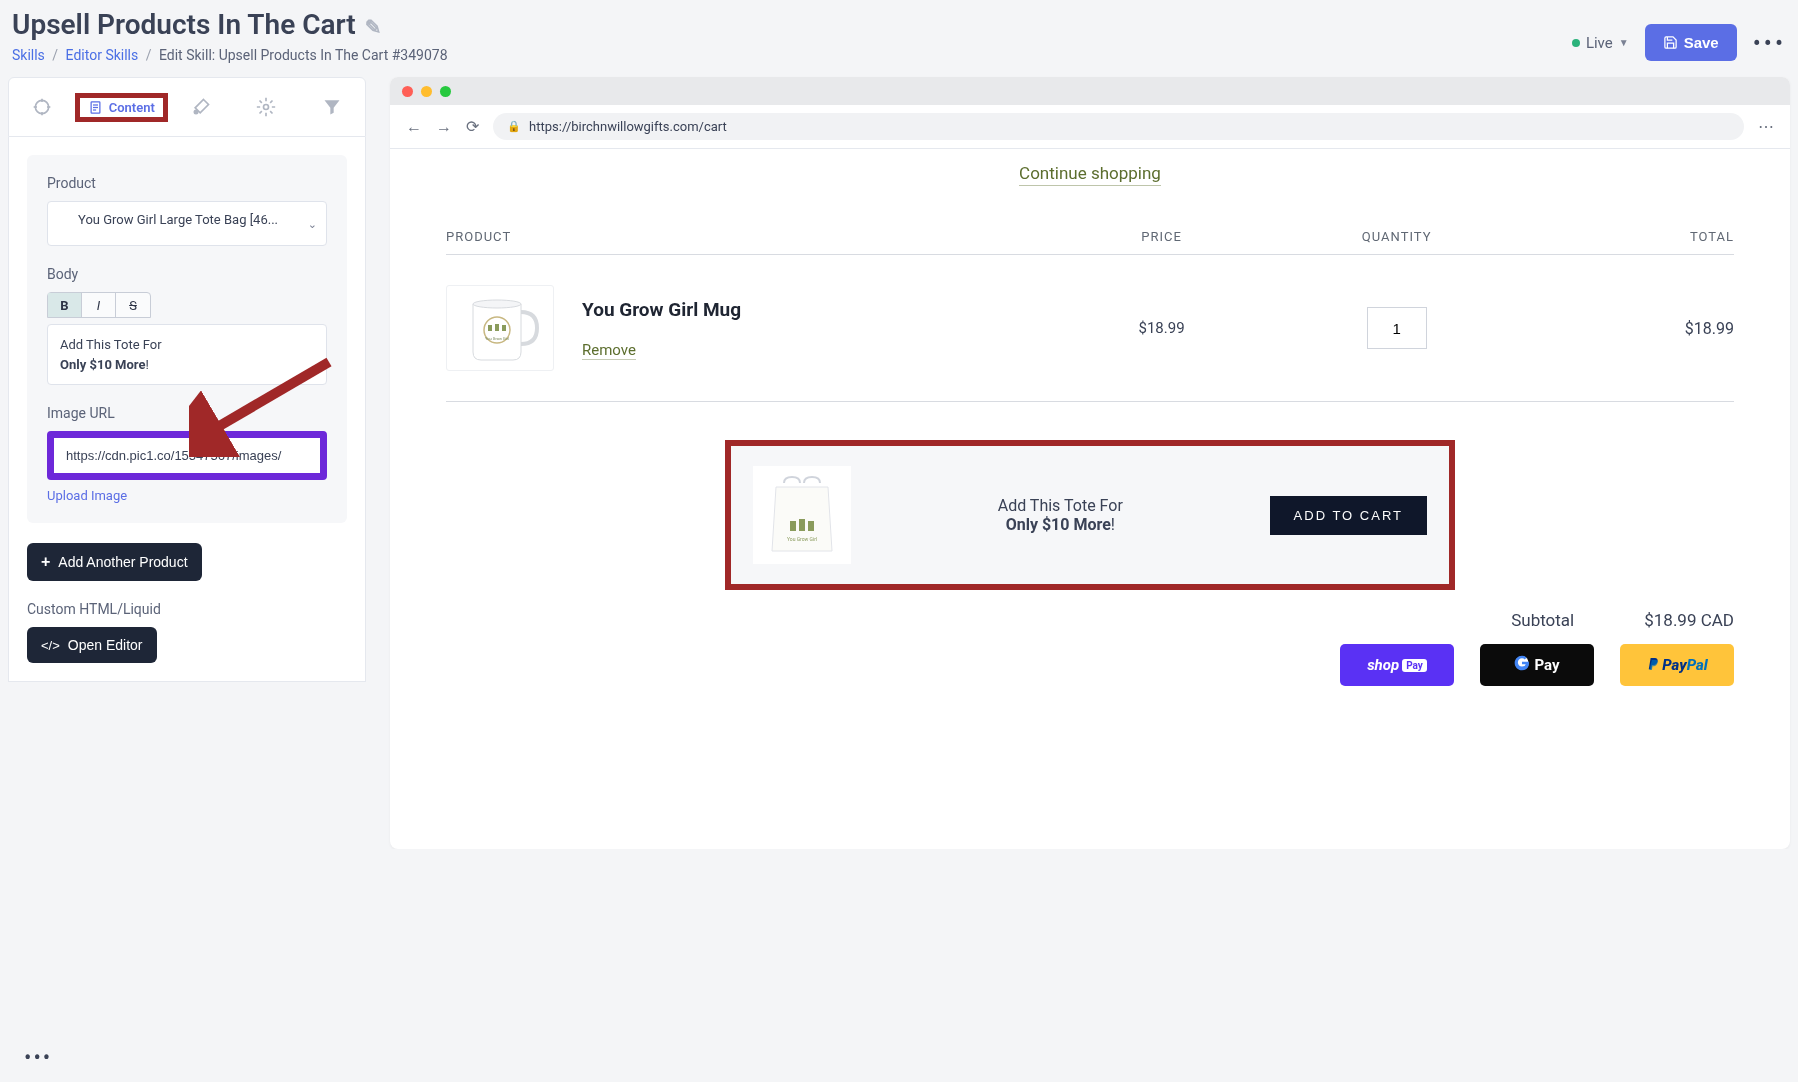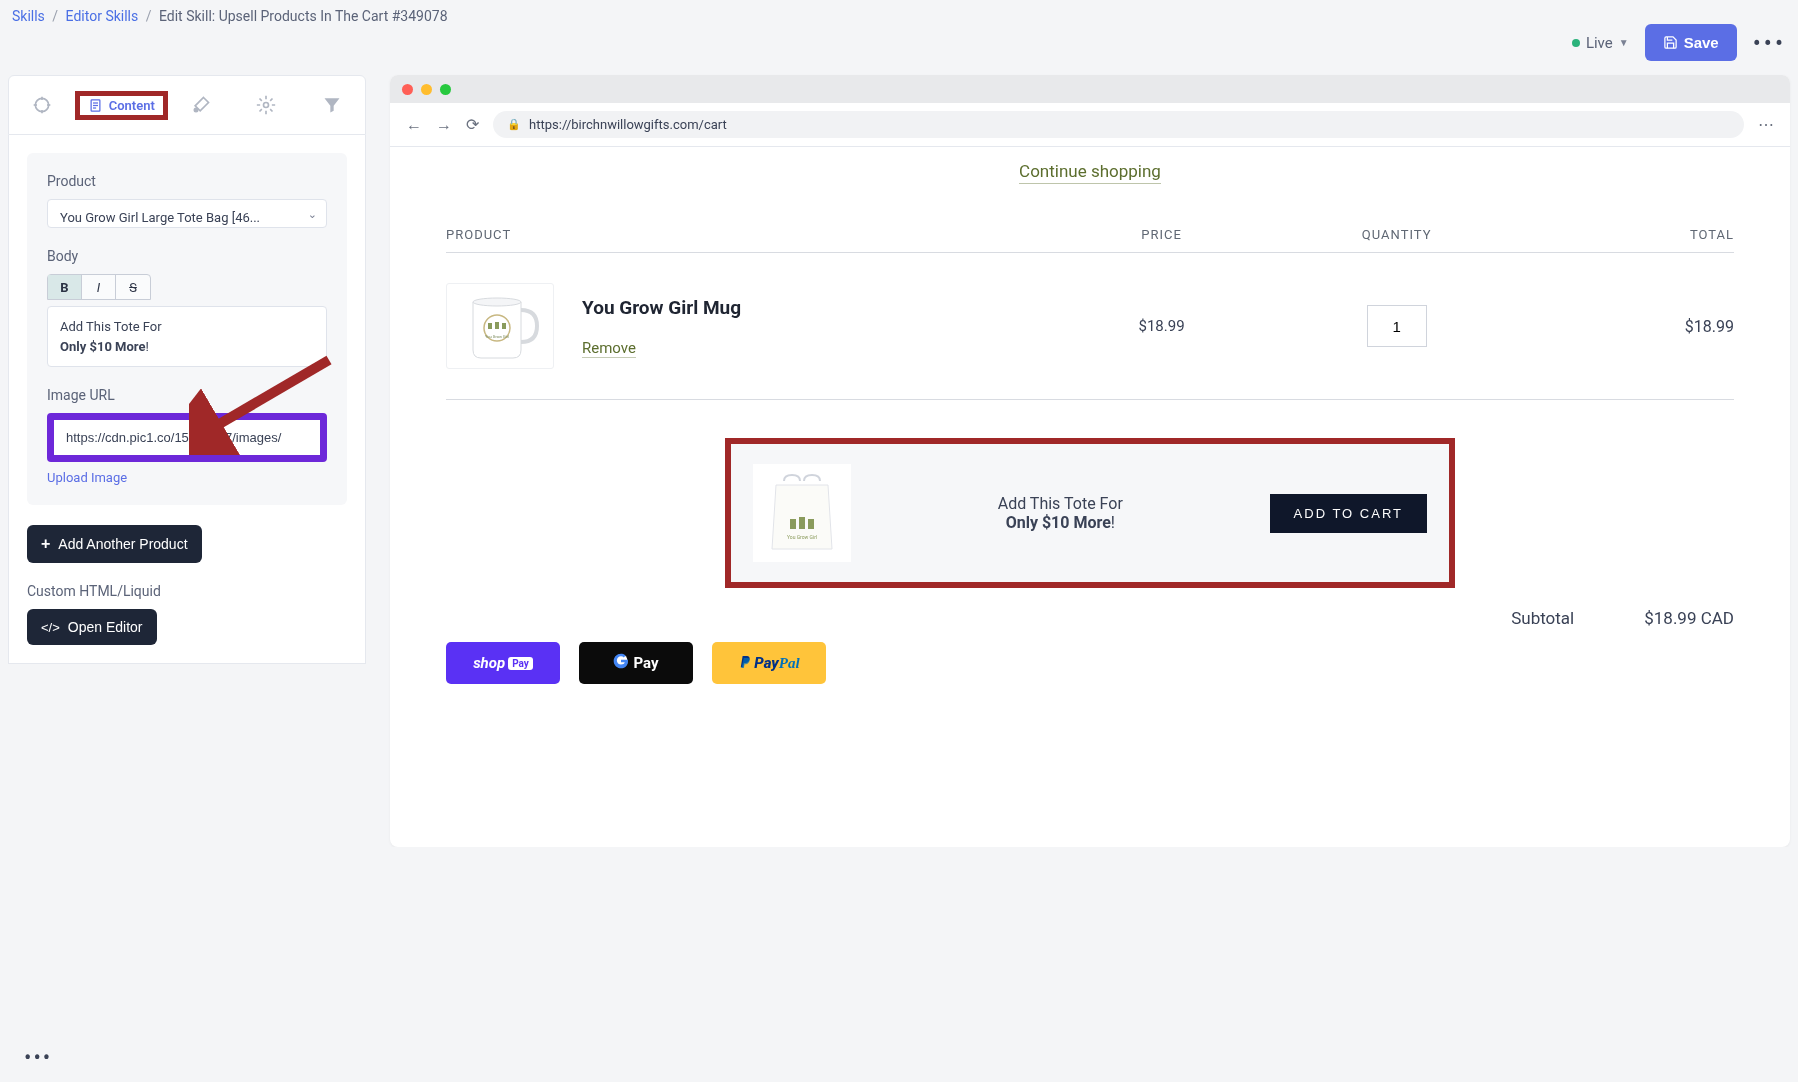--- a/index.html
+++ b/index.html
@@ -145,29 +145,30 @@
   color: #5b6378;
   margin-bottom: 10px;
   display: block;
 }
 .select-wrapper {
   position: relative;
   margin-bottom: 20px;
 }
 .select-input {
   width: 100%;
-  padding: 10px 30px 2px 12px;
+  padding: 10px 30px 18px 12px;
   border: 1px solid #dfe3eb;
   border-radius: 4px;
   font-size: 13px;
   background: white;
   color: #3a4256;
   white-space: nowrap;
   overflow: hidden;
   text-overflow: ellipsis;
+  text-align: center;
 }
 .select-chev {
   position: absolute;
   right: 10px;
   top: 50%;
   transform: translateY(-50%);
   color: #7a8194;
   font-size: 11px;
 }
 .arrow-annotation {
@@ -444,56 +445,61 @@
   color: white;
   border: none;
   padding: 14px 28px;
   font-size: 14px;
   letter-spacing: 2px;
   font-weight: 600;
   cursor: pointer;
 }
 .pay-buttons {
   display: flex;
-  gap: 19px;
+  justify-content: flex-end;
+  gap: 26px;
   margin-top: 14px;
 }
 .pay-btn {
   height: 42px;
   width: 114px;
   border-radius: 5px;
   display: flex;
   align-items: center;
   justify-content: center;
   font-weight: 700;
   font-size: 15px;
   cursor: pointer;
 }
 .shop-pay { background: #5a31f4; color: white; font-style: italic; }
 .shop-pay .pay-pill { background: white; color: #5a31f4; font-size: 10px; padding: 1px 4px; border-radius: 3px; margin-left: 3px; font-style: normal; }
 .g-pay { background: #0b0b0b; color: white; }
 .g-pay .g-icon { margin-right: 4px; }
 .paypal { background: #ffc43a; }
 .paypal .p1 { color: #003087; font-style: italic; font-weight: 800; }
-.paypal .p2 { color: #0070ba; font-style: italic; font-weight: 800; font-family: Liberation Serif, serif; }
+.paypal .p2 { color: #0070ba; font-style: italic; font-weight: 800; }
 .bottom-dots {
   position: fixed;
   bottom: 12px;
   left: 24px;
   font-size: 22px;
   color: #3a4256;
   letter-spacing: 2px;
   cursor: pointer;
 }
 </style>
 </head>
 <body>
 
 <div class="app-header">
   <div class="header-left">
+    <h1>
+      <span>Upsell Products In The Cart</span>
+      <span class="pencil-icon">✎</span>
+    </h1>
     <div class="breadcrumb">
       <a href="#">Skills</a>
       <span class="sep">/</span>
       <a href="#">Editor Skills</a>
       <span class="sep">/</span>
       <span>Edit Skill: Upsell Products In The Cart #349078</span>
     </div>
   </div>
   <div class="header-right">
     <div class="status-badge">

